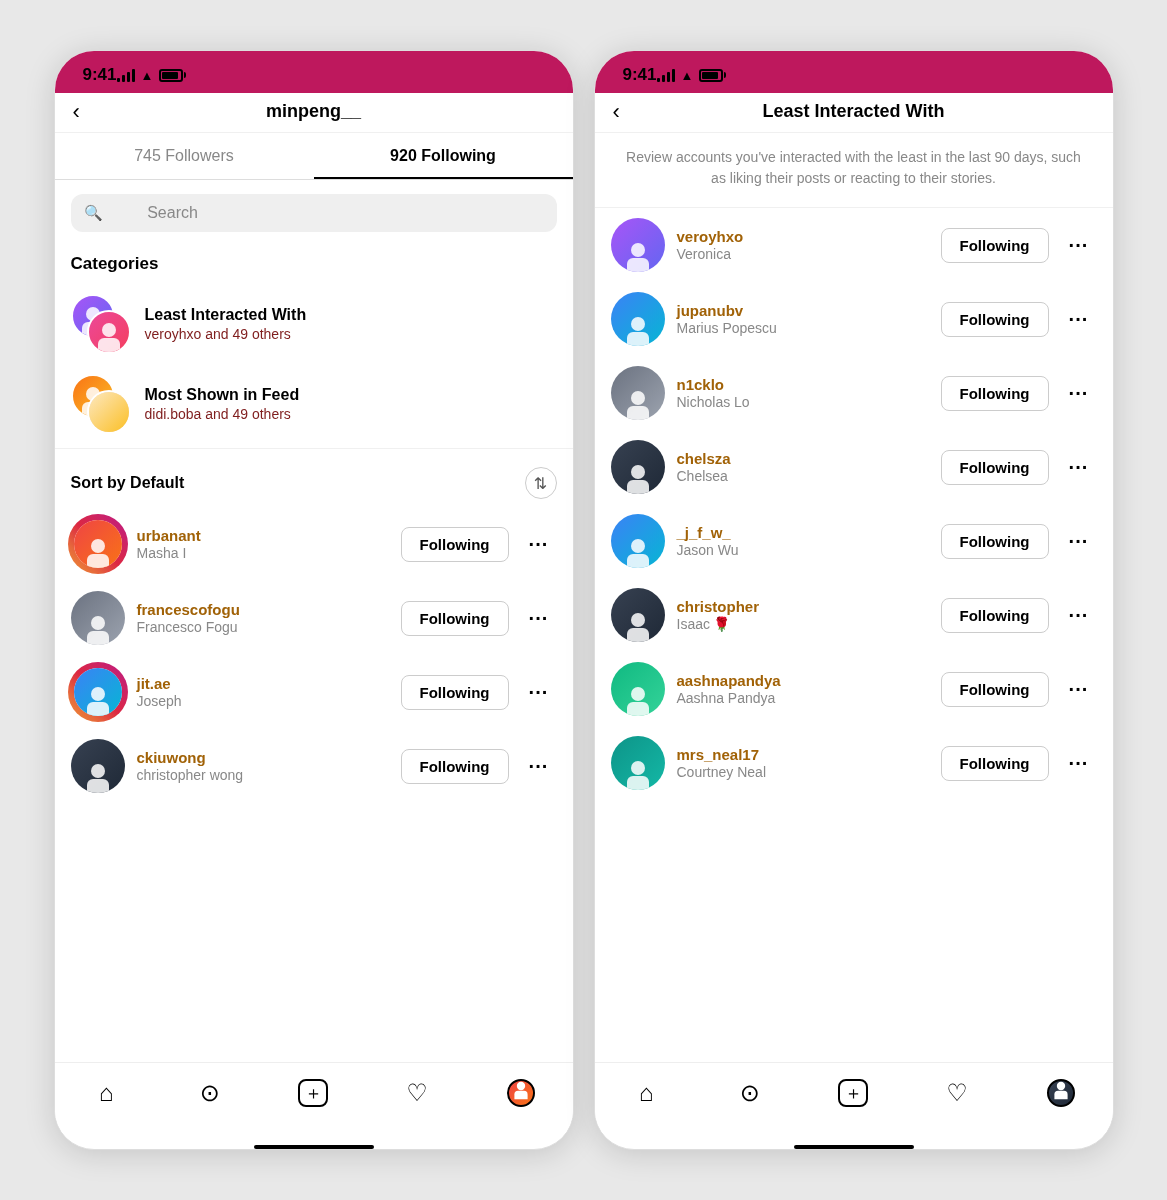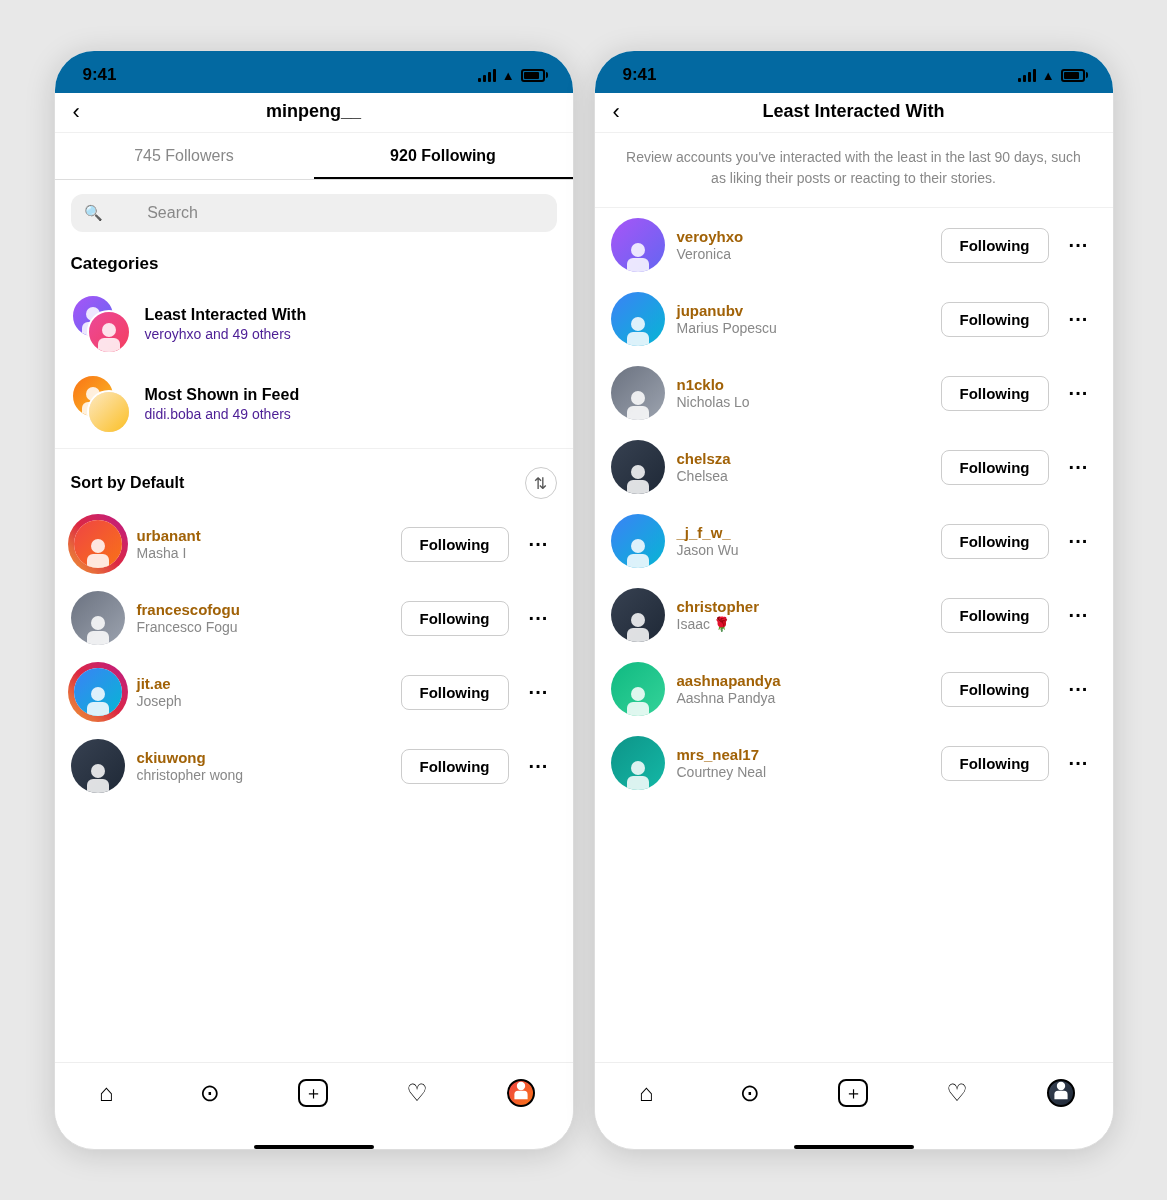--- a/index.html
+++ b/index.html
@@ -24,24 +24,23 @@
       min-height: 1100px;
       box-shadow: 0 4px 30px rgba(0,0,0,0.15);
       overflow: hidden;
       display: flex;
       flex-direction: column;
       border: 1px solid #ddd;
     }
     
     .status-bar {
       display: flex;
-      justify-content: space-between;
       align-items: center;
       padding: 14px 28px 8px 28px;
-      background: #0369a1;
+      background: #be185d;
     }
     .status-time {
       font-size: 17px;
       font-weight: 600;
       color: #000;
     }
     .status-icons {
       display: flex;
       align-items: center;
       gap: 6px;
@@ -203,21 +202,21 @@
       overflow: hidden;
     }
     .category-info { flex: 1; }
     .category-name {
       font-size: 16px;
       font-weight: 600;
       color: #000;
     }
     .category-sub {
       font-size: 14px;
-      color: #4c1d95;
+      color: #7f1d1d;
       margin-top: 2px;
     }
     .divider {
       height: 1px;
       background: #f0f0f0;
       margin: 4px 0;
     }
     
     .sort-row {
       display: flex;

